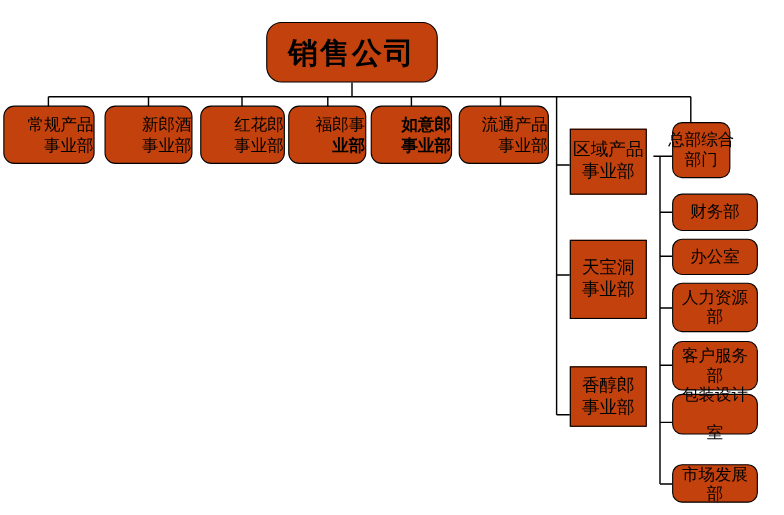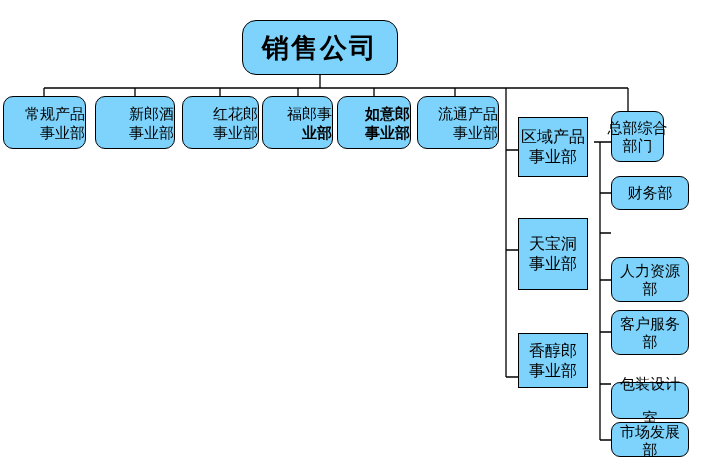--- a/index.html
+++ b/index.html
@@ -18,21 +18,21 @@
     width: 713px; height: 468px;
   }
   #connectors path {
     fill: none;
     stroke: #000000;
     stroke-width: 1.3;
   }
   .node {
     position: absolute;
     box-sizing: border-box;
-    background: #7dd3fc;
+    background: #c2410c;
     border: 1.3px solid #000000;
     display: flex;
     flex-direction: column;
     align-items: center;
     justify-content: center;
     text-align: center;
     line-height: 19px;
     font-size: 15px;
   }
   .node.rounded { border-radius: 10px; }
@@ -63,21 +63,21 @@
   #n-tianbao   { top: 218px; height: 72px; }
   #n-xiangchun { top: 333px; height: 55px; }
 
   
   .hq-node { left: 611px; width: 78px; line-height: 18px; }
   #n-hq        { top: 111px; height: 51px; width: 53px; }
   #n-finance   { top: 176px; height: 34px; }
   #n-office    { top: 217px; height: 33px; }
   #n-hr        { top: 257px; height: 45px; }
   #n-service   { top: 310px; height: 45px; }
-  #n-packaging { top: 382px; height: 37px; gap: 16px; }
+  #n-packaging { top: 358px; height: 37px; gap: 16px; }
   #n-market    { top: 422px; height: 35px;
                  justify-content: center; padding-top: 3px; overflow: visible; }
 
   .bold-part { font-weight: 700; }
   .line { display: block; white-space: nowrap; }
 </style>
 </head>
 <body>
 
 <div id="canvas">
@@ -139,20 +139,23 @@
     <span class="line">事业部</span>
   </div>
 
   <div class="node rounded-sm hq-node" id="n-hq">
     <span class="line">总部综合</span>
     <span class="line">部门</span>
   </div>
   <div class="node rounded-sm hq-node" id="n-finance">
     <span class="line">财务部</span>
   </div>
+  <div class="node rounded-sm hq-node" id="n-office">
+    <span class="line">办公室</span>
+  </div>
   <div class="node rounded-sm hq-node" id="n-hr">
     <span class="line">人力资源</span>
     <span class="line">部</span>
   </div>
   <div class="node rounded-sm hq-node" id="n-service">
     <span class="line">客户服务</span>
     <span class="line">部</span>
   </div>
   <div class="node rounded-sm hq-node" id="n-packaging">
     <span class="line">包装设计</span>

